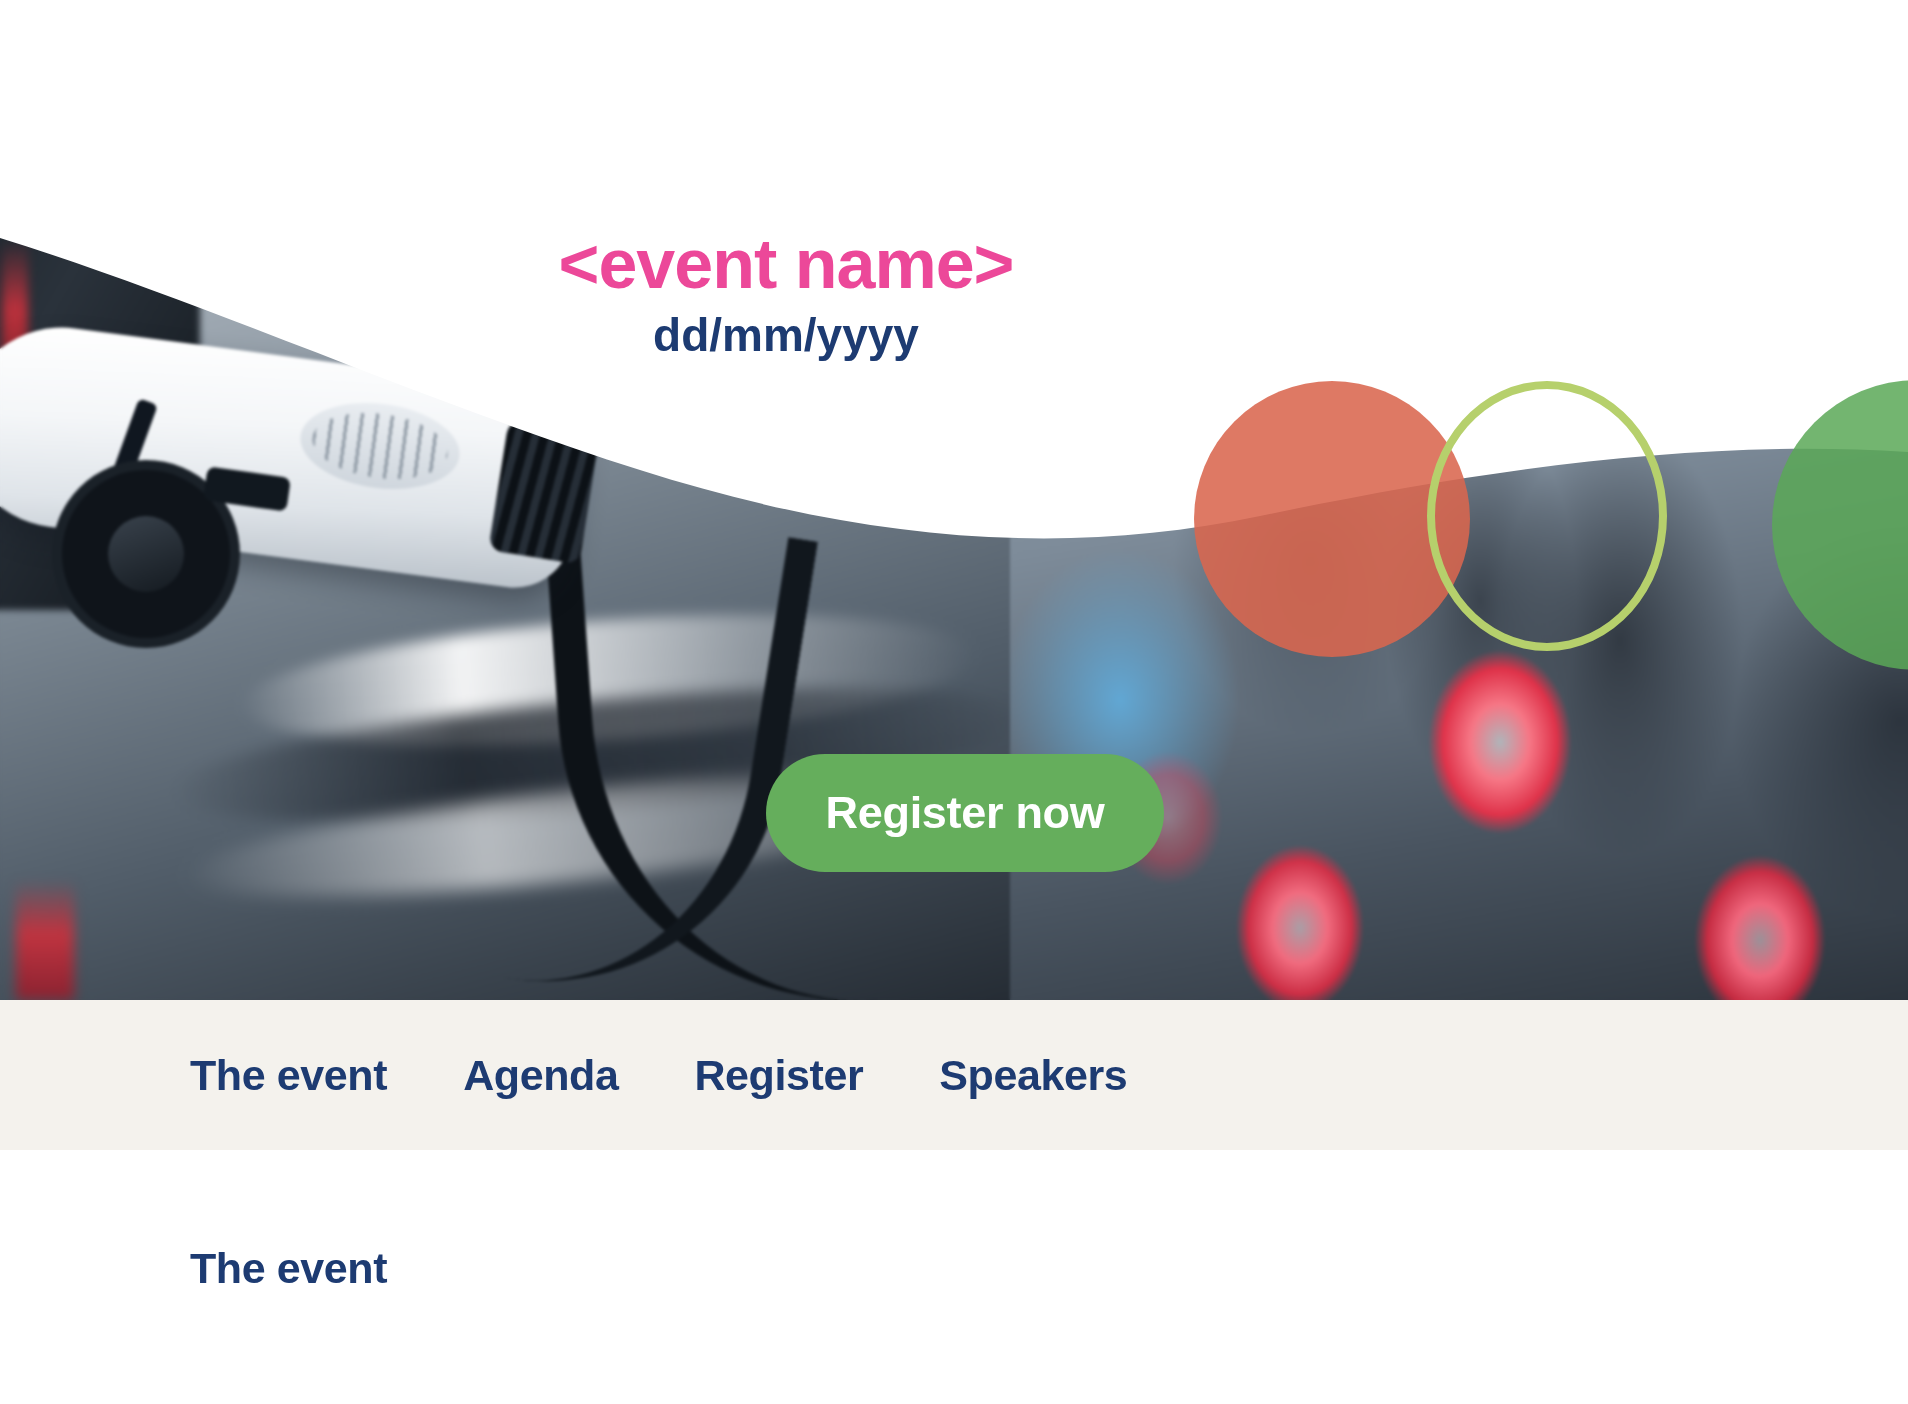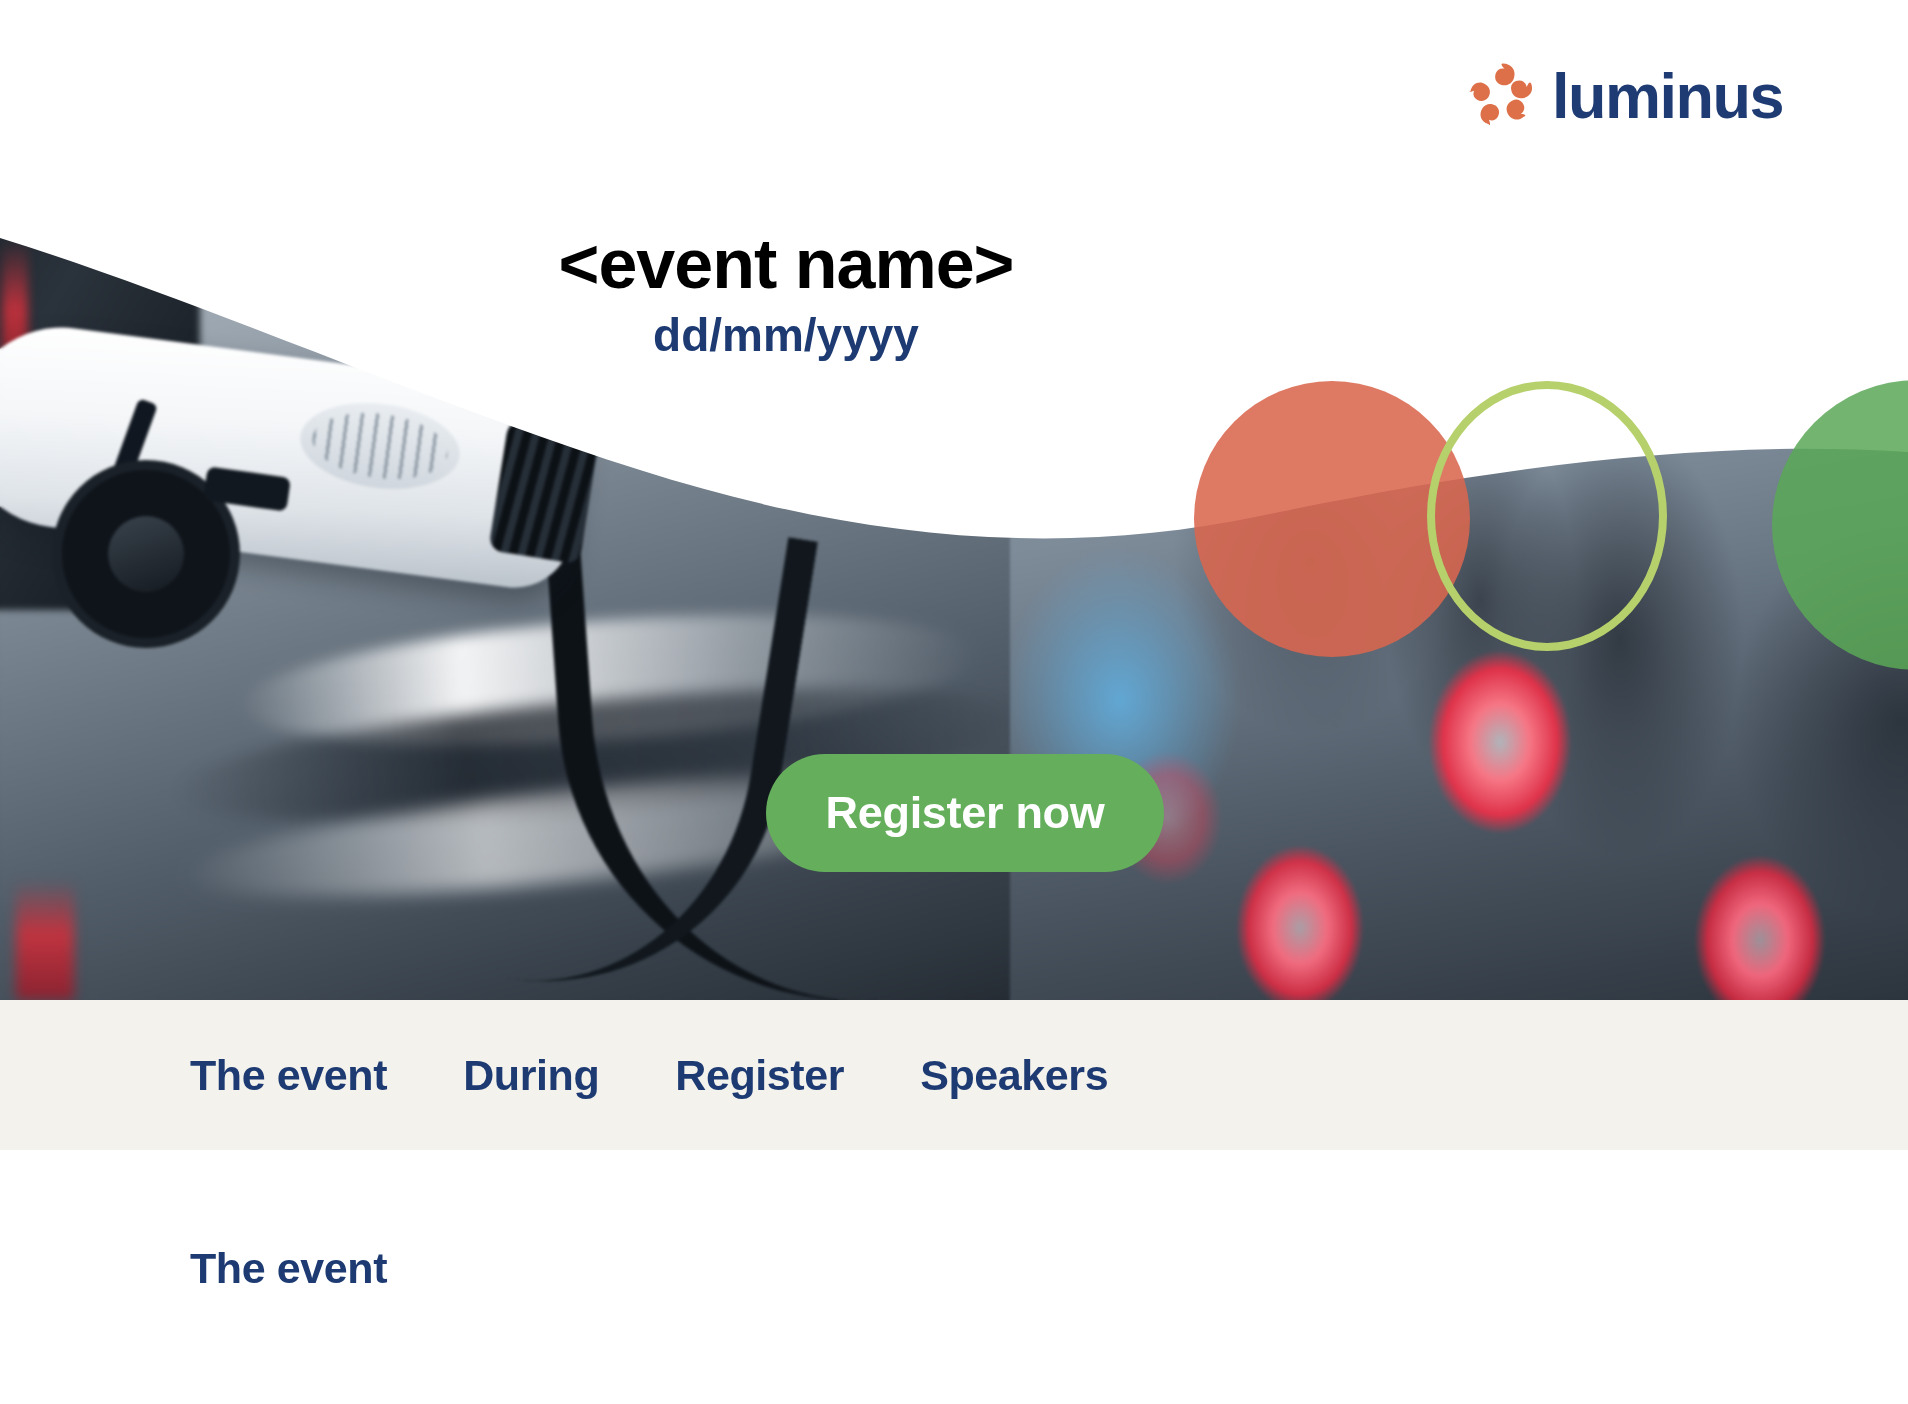--- a/index.html
+++ b/index.html
@@ -249,21 +249,21 @@
     left: 0;
     top: 228px;
     width: 1572px;
     text-align: center;
     z-index: 25;
   }
   .event-title {
     margin: 0;
     font-size: 70px;
     font-weight: 700;
-    color: #000000;
+    color: #ec4899;
     letter-spacing: -1px;
     line-height: 1.05;
   }
   .event-date {
     margin: 8px 0 0 0;
     font-size: 46px;
     font-weight: 700;
     color: #1d3b72;
     line-height: 1.1;
   }
@@ -391,44 +391,32 @@
   <div class="hero-curve">
     <svg width="1908" height="600" viewBox="0 0 1908 600" preserveAspectRatio="none" aria-hidden="true">
       <path d="M0,0 H1908 V452 C1700,438 1480,470 1260,516 C1060,558 860,540 640,470 C420,400 200,300 0,238 Z" fill="#ffffff"></path>
     </svg>
   </div>
 
   <div class="decor circle-coral"></div>
   <div class="decor circle-ring"></div>
   <div class="decor circle-green"></div>
 
-  <div class="logo">
-    <svg class="logo-mark" viewBox="0 0 100 100" aria-hidden="true">
-      <g fill="#dd7048">
-        <path d="M50 6 c11 0 18 9 15 19 c-2 8 -9 12 -17 10 c-7 -2 -10 -8 -8 -15 c2 -6 7 -8 12 -7 c-6 -6 -4 -7 -2 -7 z"></path>
-        <path d="M88 33 c4 10 -2 19 -12 20 c-8 1 -14 -4 -15 -12 c-1 -7 4 -12 11 -12 c6 0 9 4 10 9 c3 -8 5 -7 6 -5 z"></path>
-        <path d="M78 78 c-8 7 -18 4 -22 -5 c-3 -7 0 -14 7 -17 c6 -3 12 0 15 6 c2 5 0 10 -4 12 c8 1 7 3 4 4 z"></path>
-        <path d="M30 88 c-10 -3 -13 -13 -8 -21 c4 -7 12 -8 18 -4 c5 4 6 10 3 15 c-3 5 -8 6 -12 4 c3 8 1 8 -1 6 z"></path>
-        <path d="M6 44 c2 -11 12 -15 20 -10 c7 4 8 12 4 18 c-4 5 -10 6 -15 3 c-5 -3 -6 -8 -4 -12 c-8 3 -7 1 -5 1 z"></path>
-      </g>
-    </svg>
-    <span class="logo-word">luminus</span>
-  </div>
 
   <div class="hero-text">
     <h1 class="event-title">&lt;event name&gt;</h1>
     <p class="event-date">dd/mm/yyyy</p>
   </div>
 
   <button class="cta-button">Register now</button>
 
 </div>
 
 <nav class="navbar">
   <a class="nav-item" href="#">The event</a>
-  <a class="nav-item" href="#">During</a>
+  <a class="nav-item" href="#">Agenda</a>
   <a class="nav-item" href="#">Register</a>
   <a class="nav-item" href="#">Speakers</a>
 </nav>
 
 <main class="content">
   <h2 class="section-heading">The event</h2>
 </main>
 
 </body></html>

